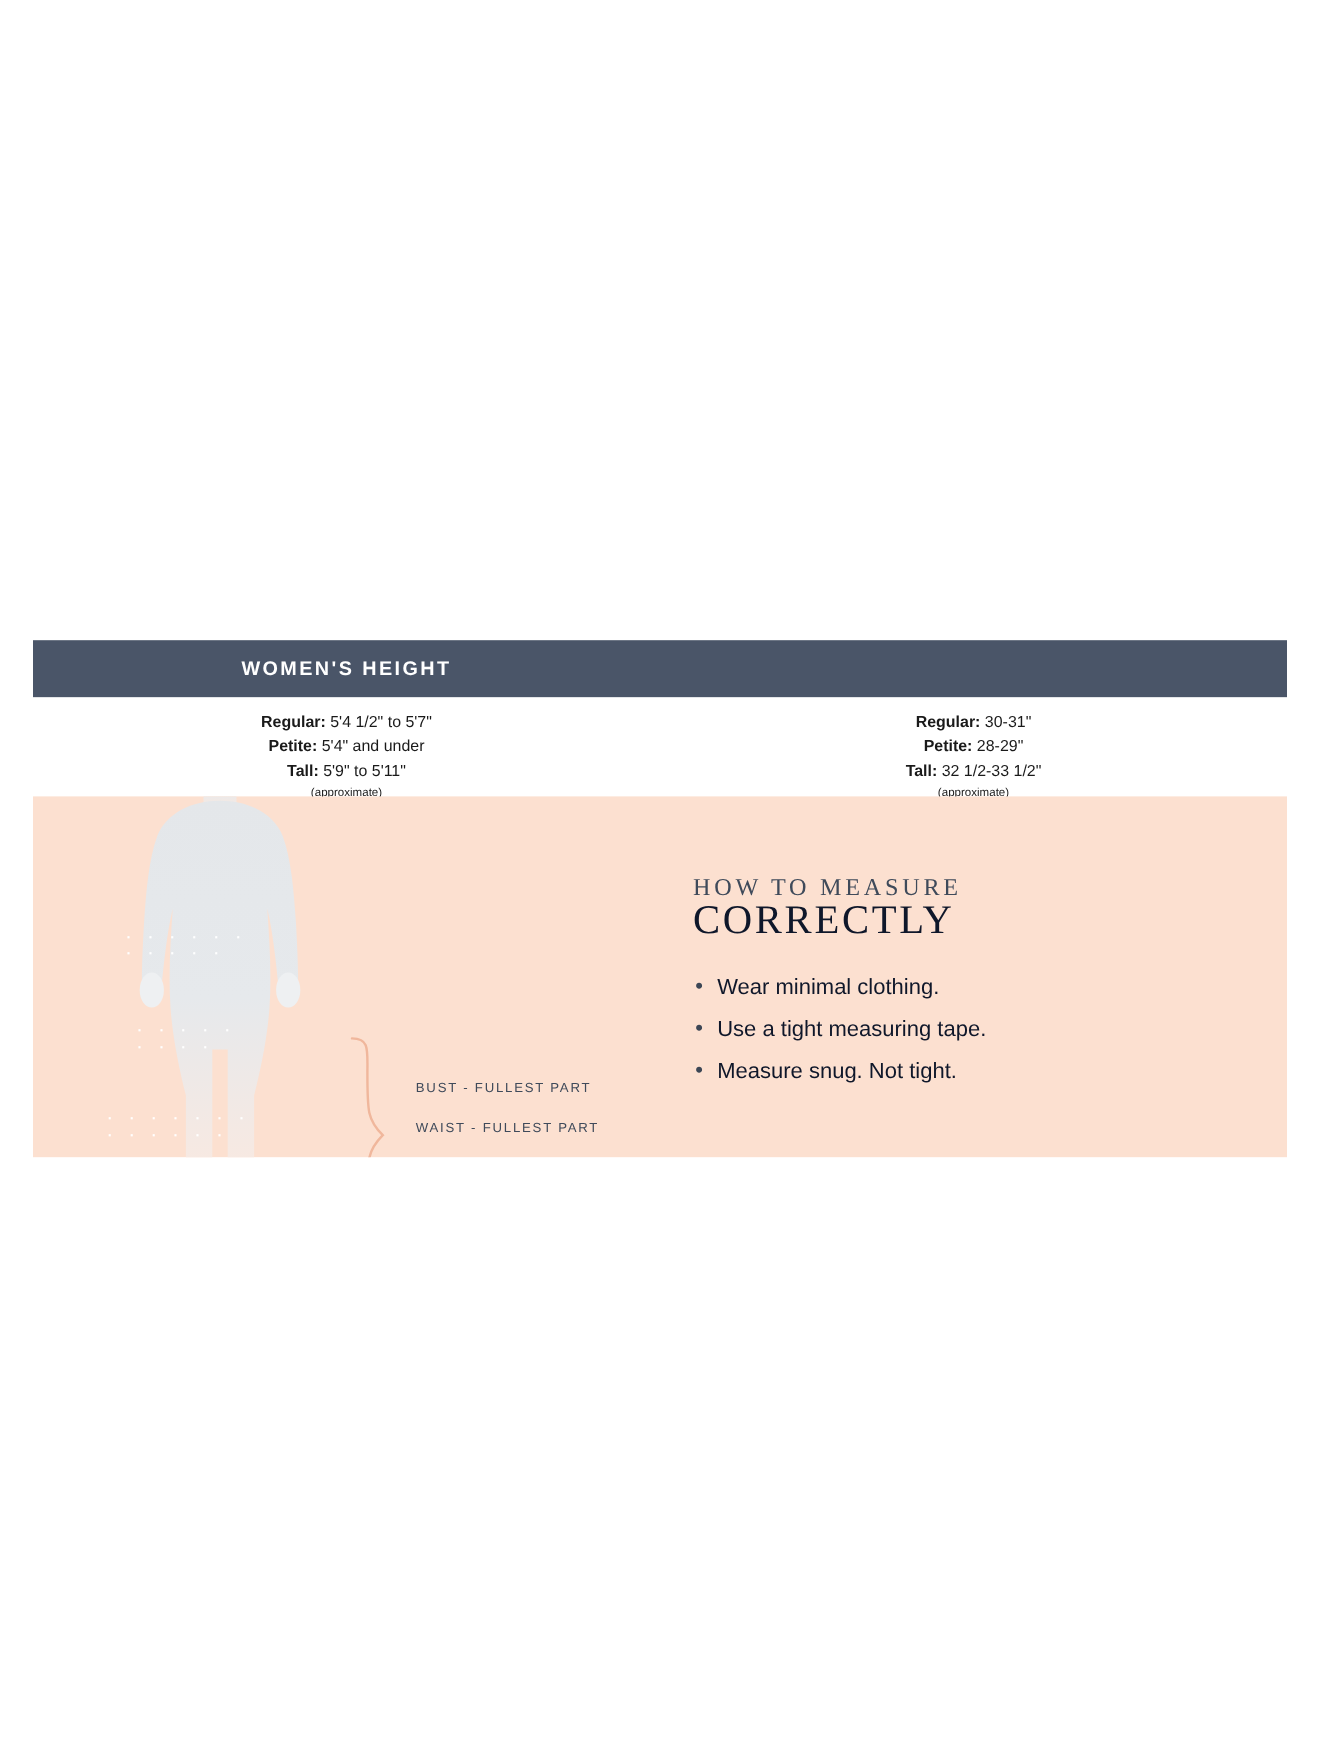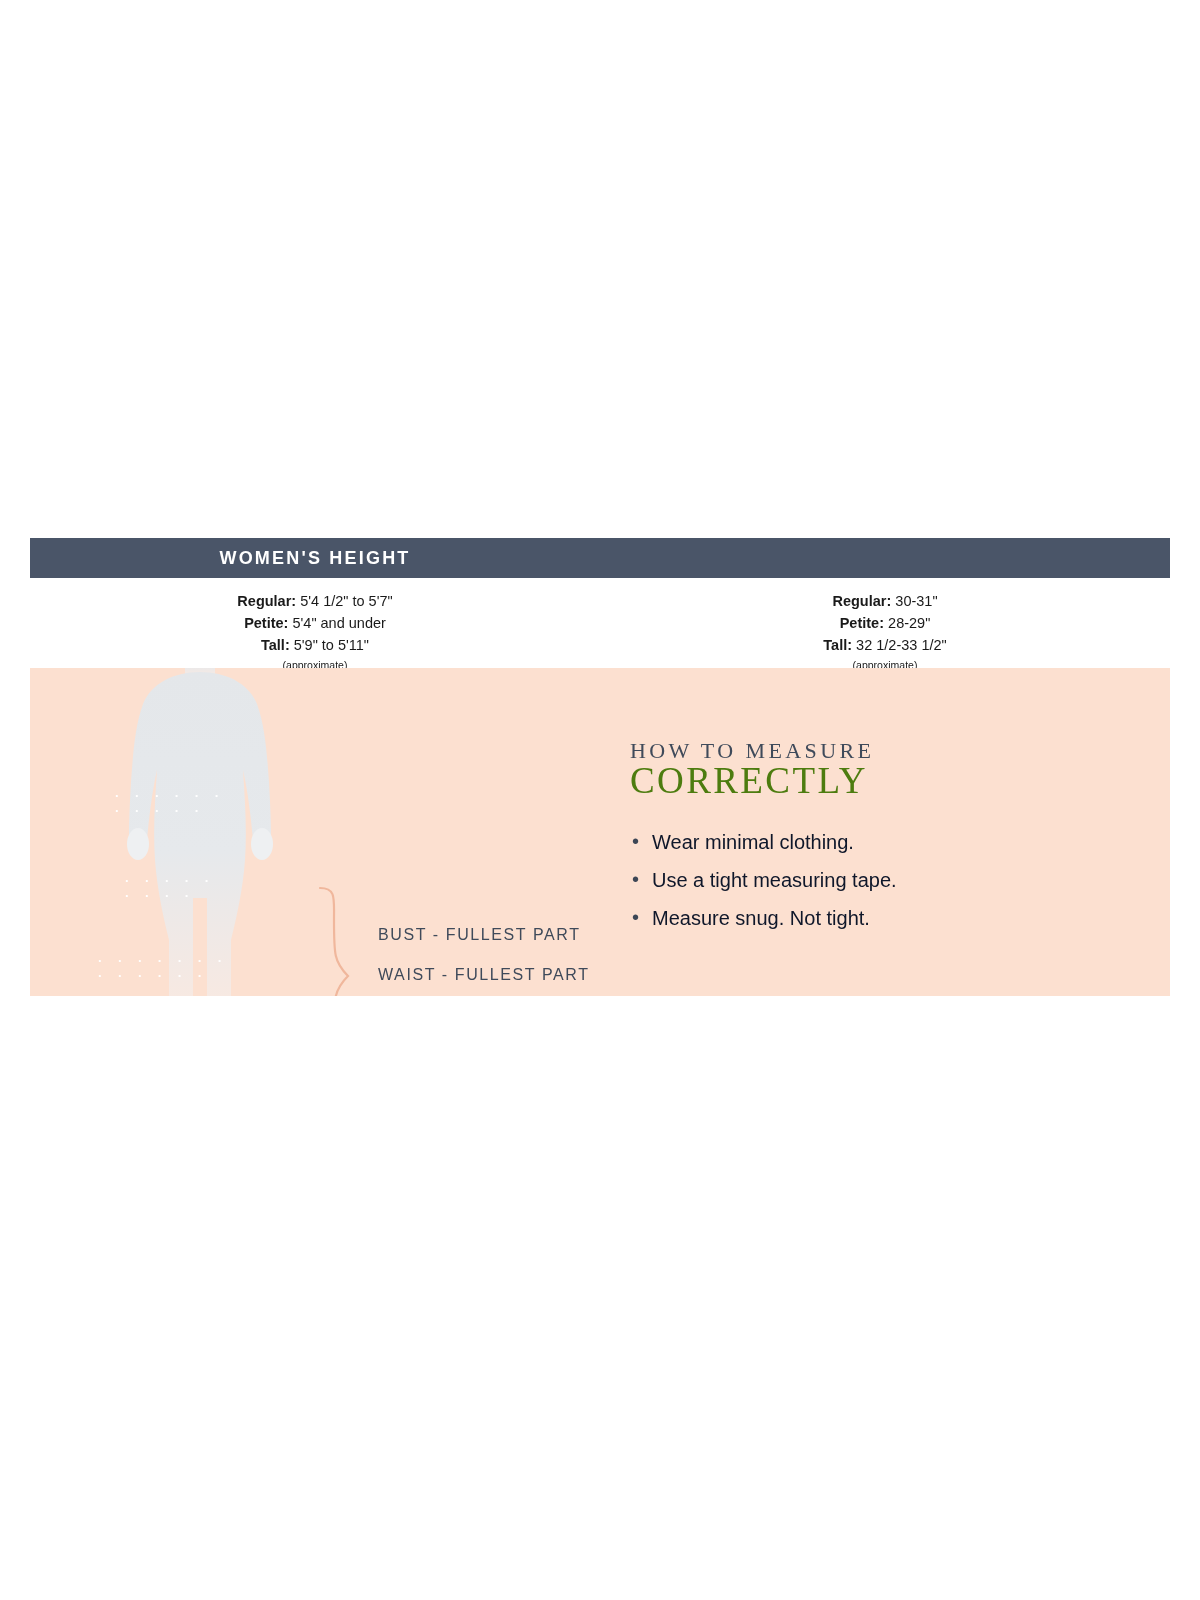--- a/index.html
+++ b/index.html
@@ -19,23 +19,24 @@
     position: absolute;
     left: 30px;
     top: 538px;
     width: 1140px;
     height: 470px;
   }
 
   
   .header-bar {
     position: relative;
-    height: 40px;
+    height: 52px;
     background: #4a5568;
     display: flex;
+    margin-top: 44px;
   }
   .header-cell {
     flex: 1;
     display: flex;
     align-items: center;
     justify-content: center;
     color: #ffffff;
     font-size: 18px;
     font-weight: bold;
     letter-spacing: 2.2px;
@@ -105,21 +106,21 @@
     height: 180px;
   }
 
   
   .labels {
     position: absolute;
     left: 348px;
     top: 258px;
   }
   .label-item {
-    font-size: 16px;
+    font-size: 12px;
     letter-spacing: 1.6px;
     color: #3f4a5a;
     margin-bottom: 22px;
     white-space: nowrap;
   }
 
   
   .howto {
     position: absolute;
     left: 600px;
@@ -129,21 +130,21 @@
   .howto-kicker {
     font-family: "Liberation Serif", serif;
     font-size: 22px;
     letter-spacing: 3.4px;
     color: #3f4a5a;
   }
   .howto-title {
     font-family: "Liberation Serif", serif;
     font-size: 37px;
     letter-spacing: 2.4px;
-    color: #4d7c0f;
+    color: #0f172a;
     margin-top: -2px;
     line-height: 1.05;
   }
   .howto-list {
     margin: 26px 0 0 0;
     padding: 0;
     list-style: none;
   }
   .howto-list li {
     position: relative;

